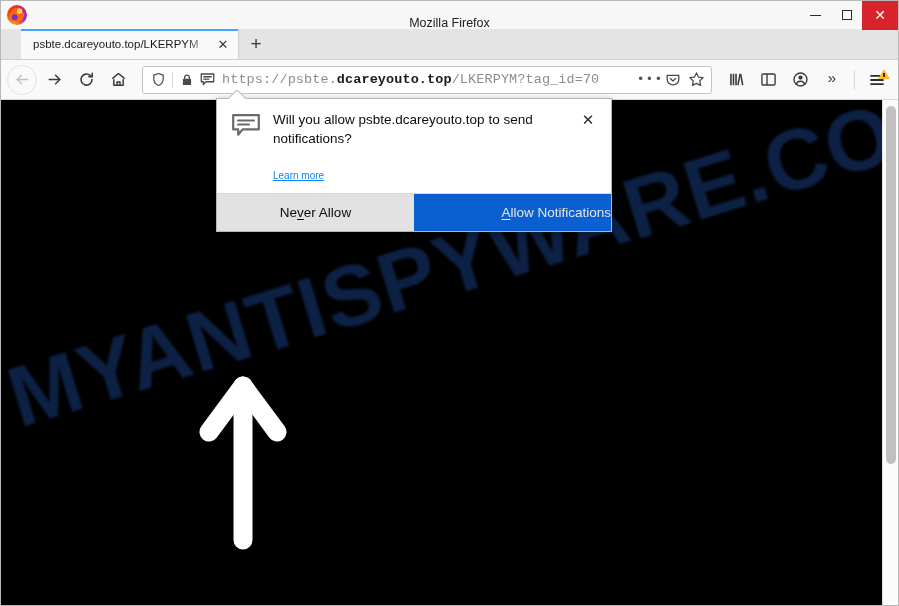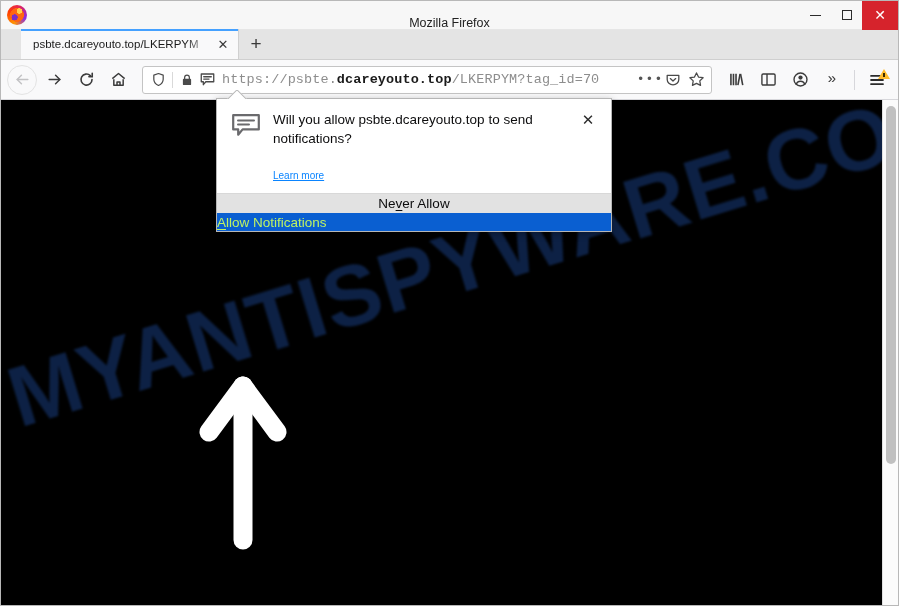--- a/index.html
+++ b/index.html
@@ -182,29 +182,29 @@
   .bubble-ico { width: 30px; flex: 0 0 auto; padding-top: 2px; }
   .popup-main { flex: 1 1 auto; min-width: 0; }
   .popup-q { font-size: 13.5px; color: #0c0c0d; line-height: 1.38; padding-right: 6px; }
   .popup-q b { font-weight: 400; }
   .popup-learn { display: inline-block; margin-top: 22px; font-size: 10px; color: #0a84ff; }
   .popup-x {
     width: 22px; height: 22px; flex: 0 0 auto;
     display: flex; align-items: flex-start; justify-content: center;
     font-size: 15px; color: #2b2b2b;
   }
-  .popup-actions { display: flex; height: 38px; border-top: 1px solid #d8d8d8; flex-direction: column; }
+  .popup-actions { display: flex; height: 38px; border-top: 1px solid #d8d8d8; }
   .btn-never {
     flex: 0 0 50%; background: #e2e2e2; color: #0c0c0d;
     display: flex; align-items: center; justify-content: center;
     font-size: 13.5px;
   }
   .btn-allow {
-    flex: 1 1 auto; background: #0a5fd1; color: #bef264;
-    display: flex; align-items: center; justify-content: flex-start;
+    flex: 1 1 auto; background: #0a5fd1; color: #e5e5e5;
+    display: flex; align-items: center; justify-content: flex-end;
     font-size: 13.5px;
   }
   .acc { text-decoration: underline; text-underline-offset: 2px; }
 </style>
 </head>
 <body>
 
 <div id="app">
 
   <div class="titlebar">

